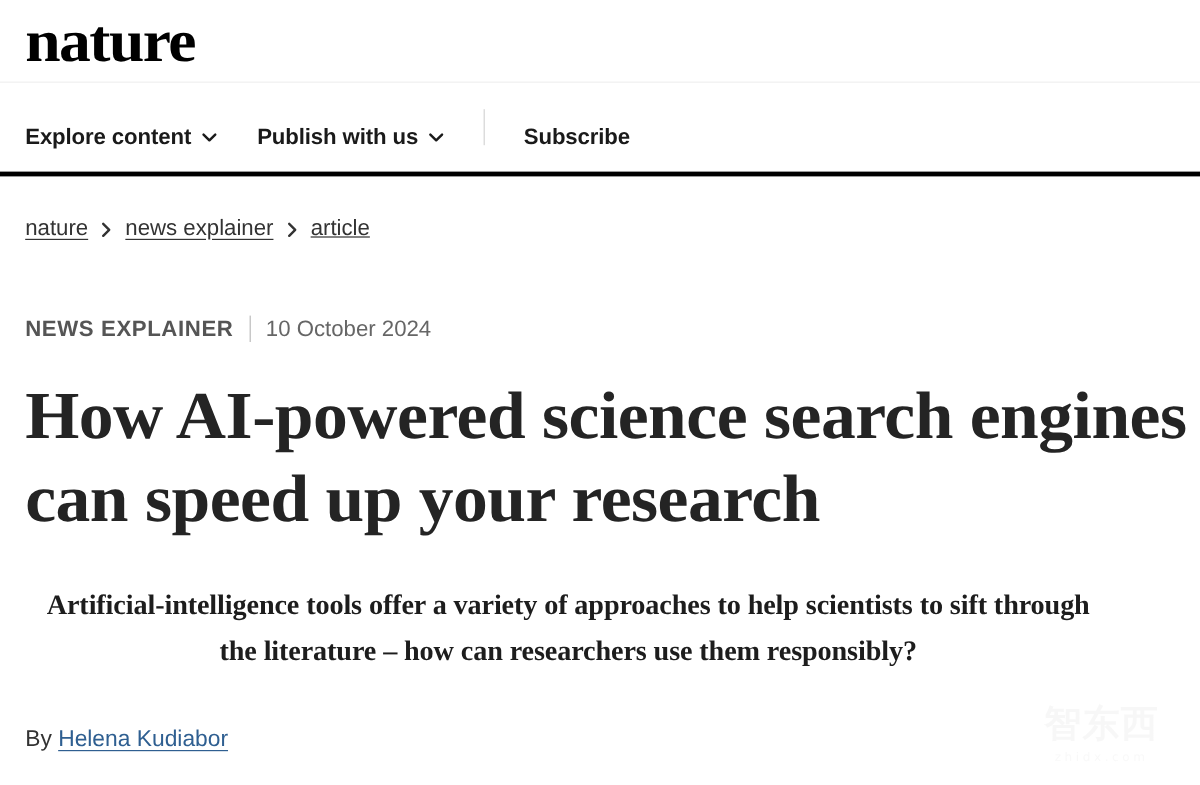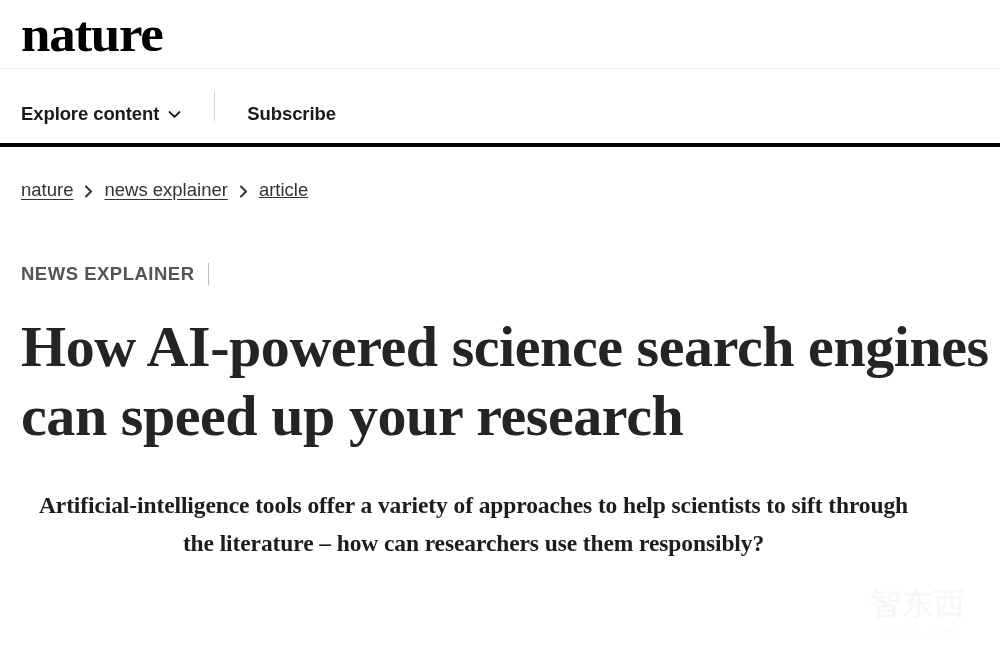--- a/index.html
+++ b/index.html
@@ -218,20 +218,28 @@
   <div class="nav-item">
     <span>Explore content</span>
     <span class="chev">
       <svg width="13" height="13" viewBox="0 0 12 12" fill="none">
         <path d="M1.5 3.8 L6 8.2 L10.5 3.8" stroke="#1a1a1a" stroke-width="1.9" stroke-linecap="round" stroke-linejoin="round"></path>
       </svg>
     </span>
   </div>
 
 
+  <div class="nav-item">
+    <span>Publish with us</span>
+    <span class="chev">
+      <svg width="13" height="13" viewBox="0 0 12 12" fill="none">
+        <path d="M1.5 3.8 L6 8.2 L10.5 3.8" stroke="#1a1a1a" stroke-width="1.9" stroke-linecap="round" stroke-linejoin="round"></path>
+      </svg>
+    </span>
+  </div>
 
   <div class="nav-divider"></div>
 
   <div class="nav-item">
     <span>Subscribe</span>
   </div>
 
 </nav>
 
 <div class="black-bar"></div>
@@ -250,25 +258,30 @@
       <svg width="9" height="13" viewBox="0 0 9 13" fill="none">
         <path d="M2 1.5 L7 6.5 L2 11.5" stroke="#333333" stroke-width="2" stroke-linecap="round" stroke-linejoin="round"></path>
       </svg>
     </span>
     <span class="crumb-current">article</span>
   </div>
 
   <div class="meta-row">
     <span class="article-type">NEWS EXPLAINER</span>
     <span class="meta-bar"></span>
+    <span class="article-date">10 October 2024</span>
   </div>
 
   <h1 class="headline">How AI-powered science search engines can speed up your research</h1>
 
   <p class="standfirst">Artificial-intelligence tools offer a variety of approaches to help scientists to sift through the literature – how can researchers use them responsibly?</p>
 
+  <div class="byline">
+    <span>By</span>
+    <span class="byline-author">Helena Kudiabor</span>
+  </div>
 
 </main>
 
 <div class="watermark">
   <div class="wm-glyphs">智东西</div>
   <div class="wm-sub">zhidx.com</div>
 </div>
 
 </body></html>

